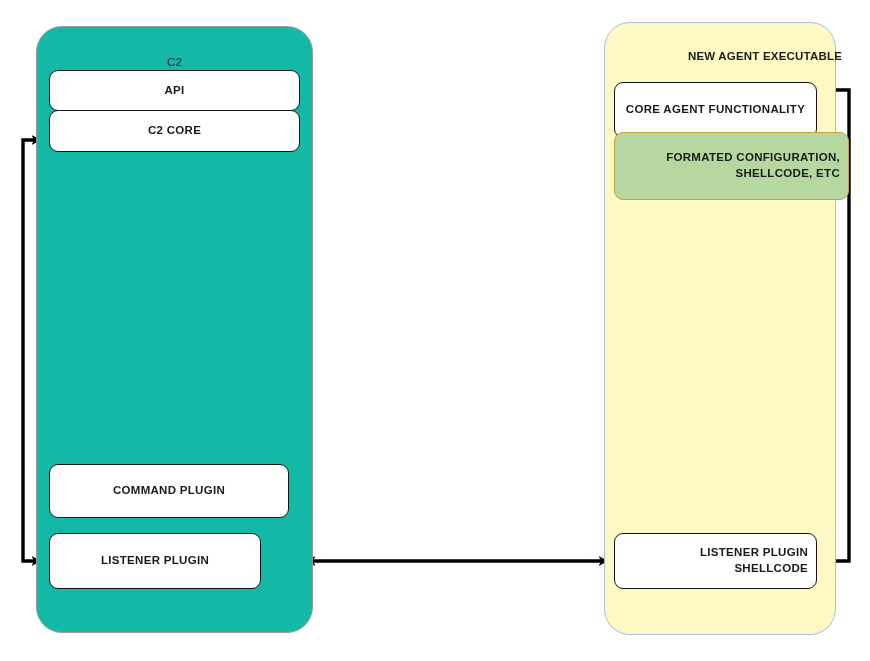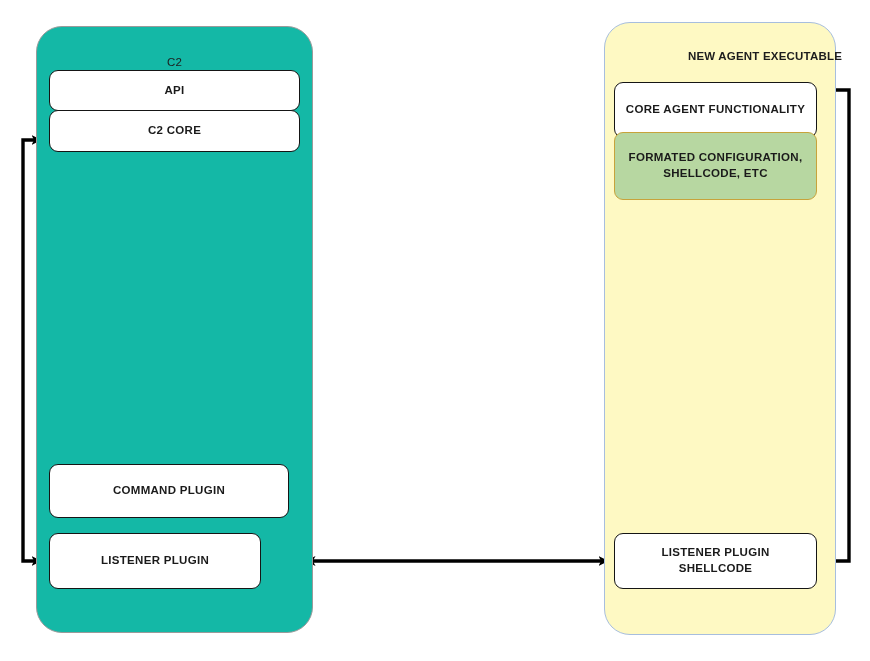--- a/index.html
+++ b/index.html
@@ -53,21 +53,21 @@
   #c2-title { top: 29px; font-size: 11.5px; }
   #agent-title { top: 27px; font-weight: bold; font-size: 11.5px; }
 
   .node {
     position: absolute;
     box-sizing: border-box;
     border-radius: 9px;
     display: flex;
     align-items: center;
     justify-content: center;
-    text-align: center;
+    text-align: right;
     font-size: 11.5px;
     font-weight: bold;
     color: #1a1a1a;
     letter-spacing: 0.3px;
     line-height: 1.35;
     padding: 2px 8px;
   }
   .node.white {
     background: #ffffff;
     border: 1.6px solid #151515;
@@ -78,21 +78,21 @@
   }
 
   
   #node-api          { left: 49px;  top: 70px;  width: 251px; height: 41px; }
   #node-c2-core      { left: 49px;  top: 110px; width: 251px; height: 42px; }
   #node-command      { left: 49px;  top: 464px; width: 240px; height: 54px; }
   #node-listener     { left: 49px;  top: 533px; width: 212px; height: 56px; }
 
   
   #node-core-agent   { left: 614px; top: 62px;  width: 203px; height: 56px; margin-top: 20px; }
-  #node-formated     { left: 614px; top: 132px; width: 203px; height: 68px; }
+  #node-formated     { left: 614px; top: 132px; width: 235px; height: 68px; }
   #node-listener-sc  { left: 614px; top: 533px; width: 203px; height: 56px; }
 
   svg { pointer-events: none; }
 </style>
 </head>
 <body>
 
 <svg id="canvas" width="870" height="661" viewBox="0 0 870 661">
   <defs>
     <marker id="arrowEndLeft" markerWidth="12" markerHeight="12" refX="9.5" refY="5" orient="auto-start-reverse" markerUnits="userSpaceOnUse">

